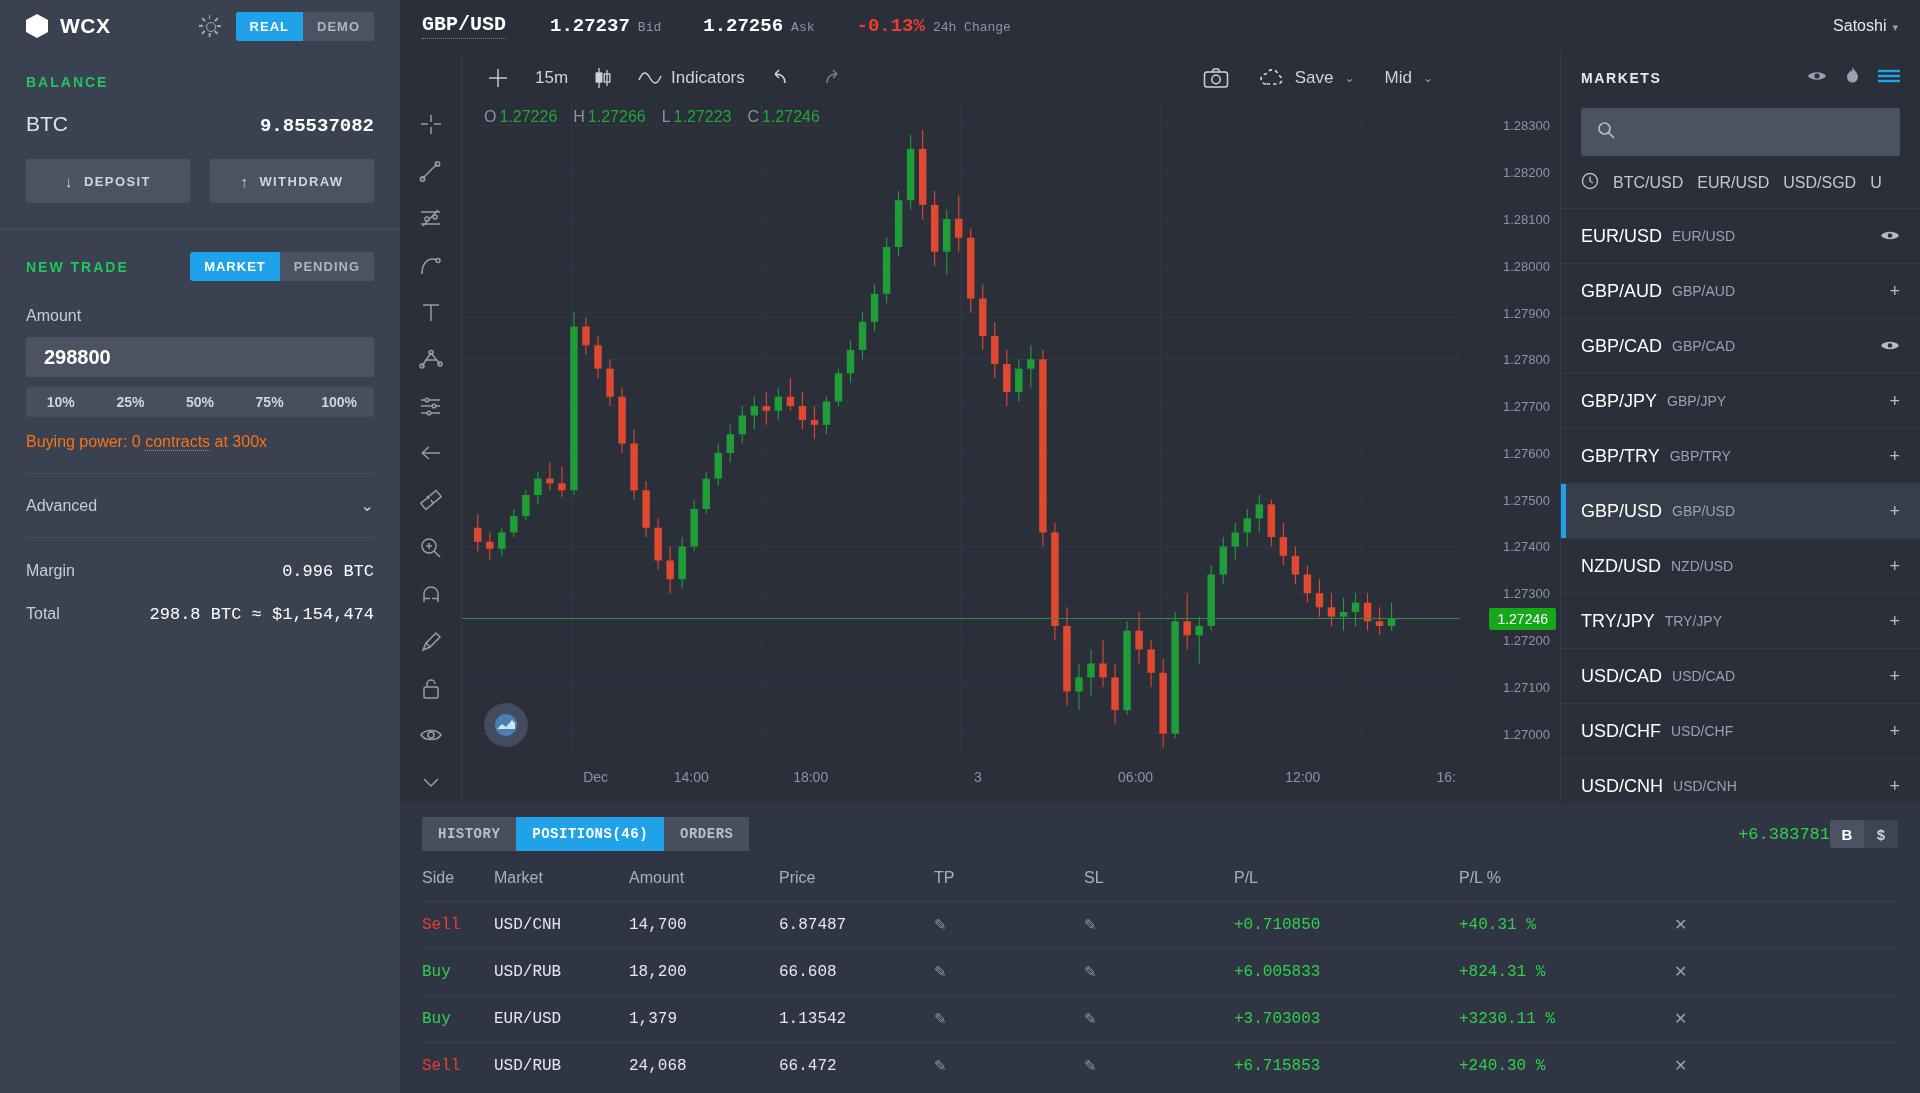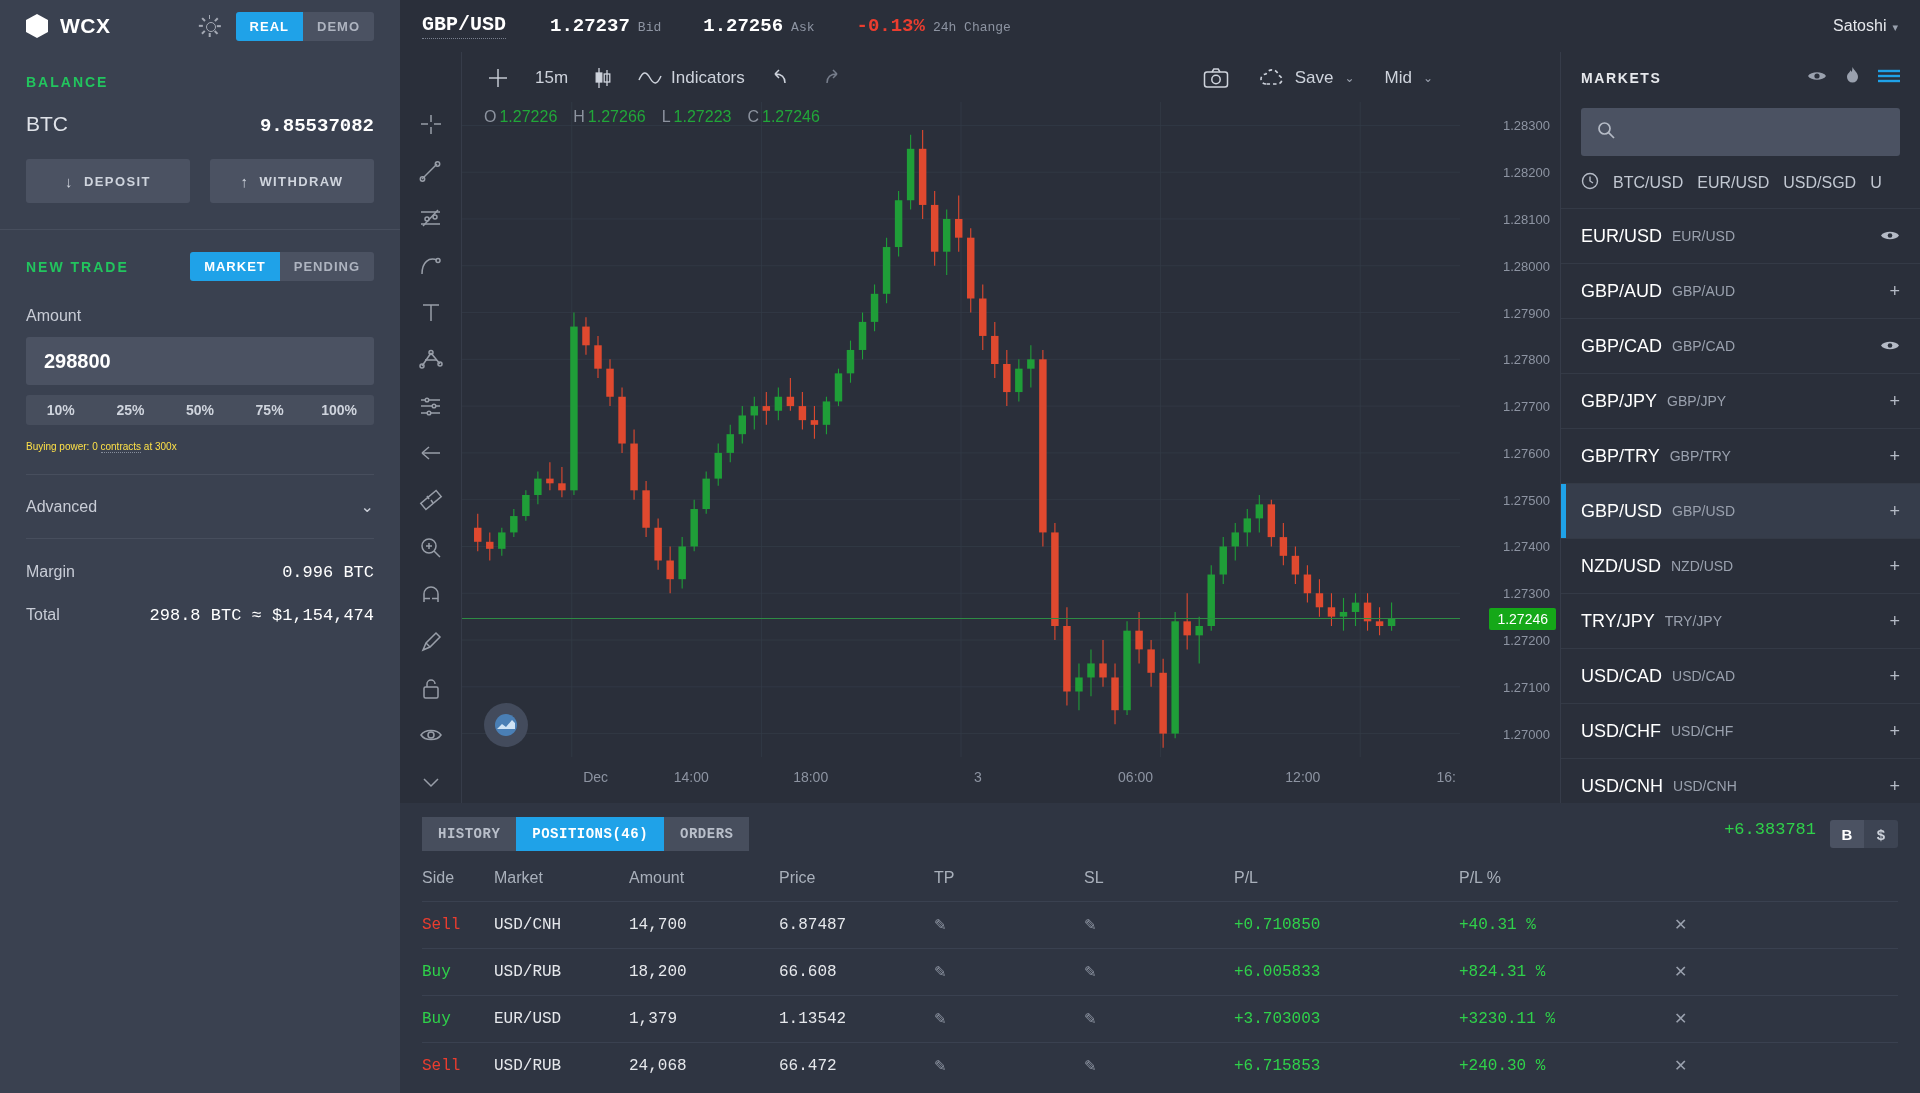--- a/index.html
+++ b/index.html
@@ -45,25 +45,25 @@
   .bal-row { display:flex; justify-content:space-between; align-items:baseline; margin-top:22px; }
   .bal-cur { font-size:21px; color:#dfe2e8; }
   .bal-amt { font-family:"Liberation Mono", monospace; font-size:19px; font-weight:bold; color:#fff; }
   .dw-row { display:flex; gap:20px; margin-top:22px; }
   .dw-btn { flex:1; background:#4b5262; border-radius:3px; height:44px; display:flex; align-items:center; justify-content:center;
     font-size:13px; font-weight:bold; letter-spacing:1.4px; color:#cfd4dd; cursor:pointer; }
   .dw-btn .ar { margin-right:10px; font-size:15px; }
 
   .nt-head { display:flex; align-items:center; justify-content:space-between; }
   .amt-label { font-size:16px; color:#c8ccd6; margin-top:26px; }
-  .amt-box { margin-top:12px; background:#4b5262; border-radius:3px; height:48px; display:flex; align-items:center; padding:0 18px;
+  .amt-box { margin-top:12px; background:#4b5262; border-radius:3px; height:40px; display:flex; align-items:center; padding:0 18px;
      font-size:20px; font-weight:bold; color:#fff; font-family:"Liberation Sans", sans-serif; }
   .pct-row { display:flex; background:#474e5d; border-radius:3px; margin-top:10px; height:30px; }
   .pct-row div { flex:1; display:flex; align-items:center; justify-content:center; font-size:14px; font-weight:bold; color:#cfd4dd; cursor:pointer; }
-  .bp { font-size:10px; color:#fde047; margin-top:16px; }
+  .bp { font-size:16px; color:#f97316; margin-top:16px; }
   .bp u { text-decoration: none; border-bottom:1px dotted #868d9b; }
   .adv { display:flex; align-items:center; justify-content:space-between; padding:22px 0; border-top:1px solid #474e5d;
     border-bottom:1px solid #474e5d; margin-top:22px; font-size:16px; color:#c8ccd6; cursor:pointer; }
   .kv { display:flex; justify-content:space-between; align-items:baseline; margin-top:24px; }
   .kv .k { font-size:16px; color:#c8ccd6; }
   .kv .v { font-family:"Liberation Mono", monospace; font-size:17px; color:#fff; }
   .trade-btns { display:flex; gap:20px; margin-top:30px; }
   .t-btn { flex:1; height:48px; border-radius:3px; display:flex; align-items:center; justify-content:center;
     font-family:"Liberation Mono", monospace; font-size:19px; font-weight:bold; color:#fff; cursor:pointer; letter-spacing:.5px;}
   .t-sell { background:#e8402a; }
@@ -111,21 +111,21 @@
   .mk-sym { font-size:18px; color:#fff; }
   .mk-sub { font-size:14px; color:#9aa1ae; margin-left:10px; }
   .mk-act { margin-left:auto; color:#b5bbc6; font-size:18px; }
 
   
   .bottom { height:290px; flex:0 0 290px; background:#2f3542; display:flex; flex-direction:column; }
   .tabs { display:flex; align-items:center; padding:14px 22px 0 22px; }
   .tab { font-family:"Liberation Mono", monospace; font-size:14px; font-weight:bold; letter-spacing:.5px;
      padding:9px 16px; background:#474e5d; color:#b9bfca; cursor:pointer; }
   .tab.on { background:#1fa2e8; color:#fff; }
-  .pl-sum { margin-left:auto; display:flex; align-items:flex-start; gap:14px; }
+  .pl-sum { margin-left:auto; display:flex; align-items:center; }
   .pl-val { font-family:"Liberation Mono", monospace; font-size:17px; color:#2fd14a; }
   .bs { display:flex; border-radius:3px; overflow:hidden; }
   .bs div { width:34px; height:28px; display:flex; align-items:center; justify-content:center; font-weight:bold;
      font-size:15px; background:#3d4453; color:#cdd2db; cursor:pointer; }
   .bs div.on { background:#4b5262; color:#fff; }
   table { width:100%; border-collapse:collapse; table-layout:fixed; }
   thead th { text-align:left; font-weight:normal; font-size:16px; color:#a9b0bb; padding:18px 0 14px 0; }
   tbody td { font-family:"Liberation Mono", monospace; font-size:16px; color:#e6e8ec; padding:13px 0;
      border-top:1px solid #3a4150; }
   .tw { padding:0 22px; overflow:hidden; flex:1; }

